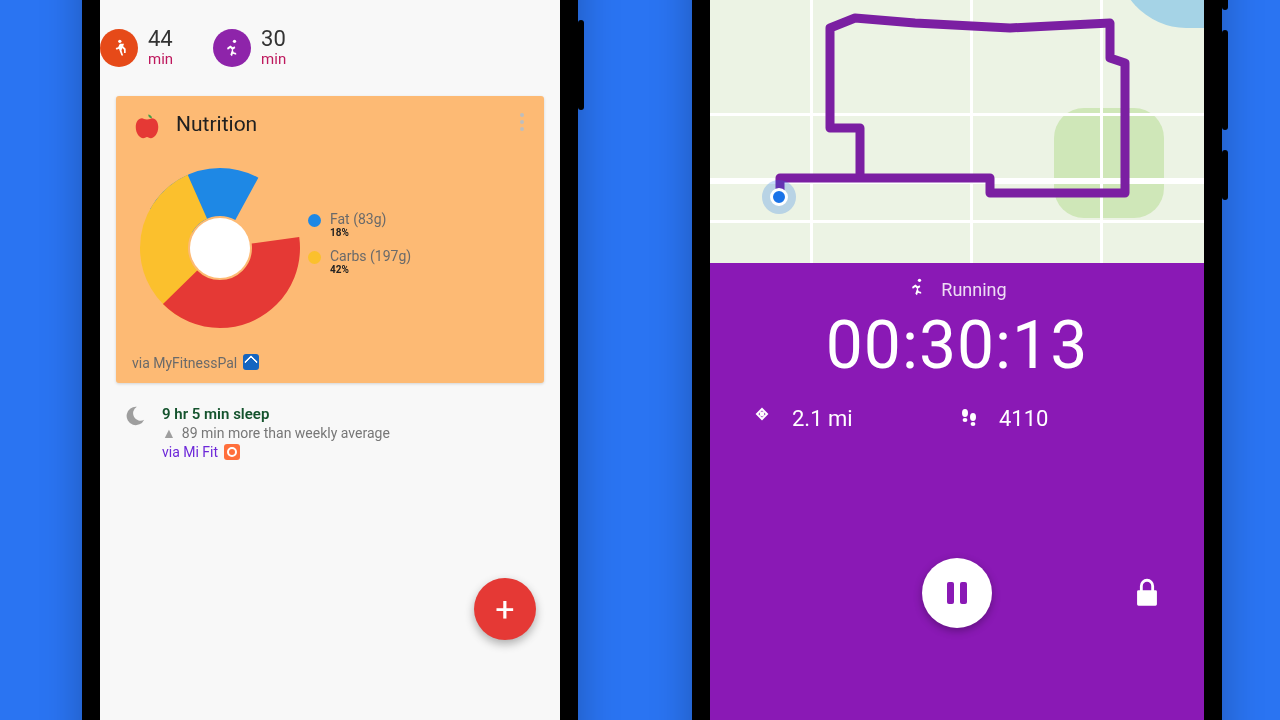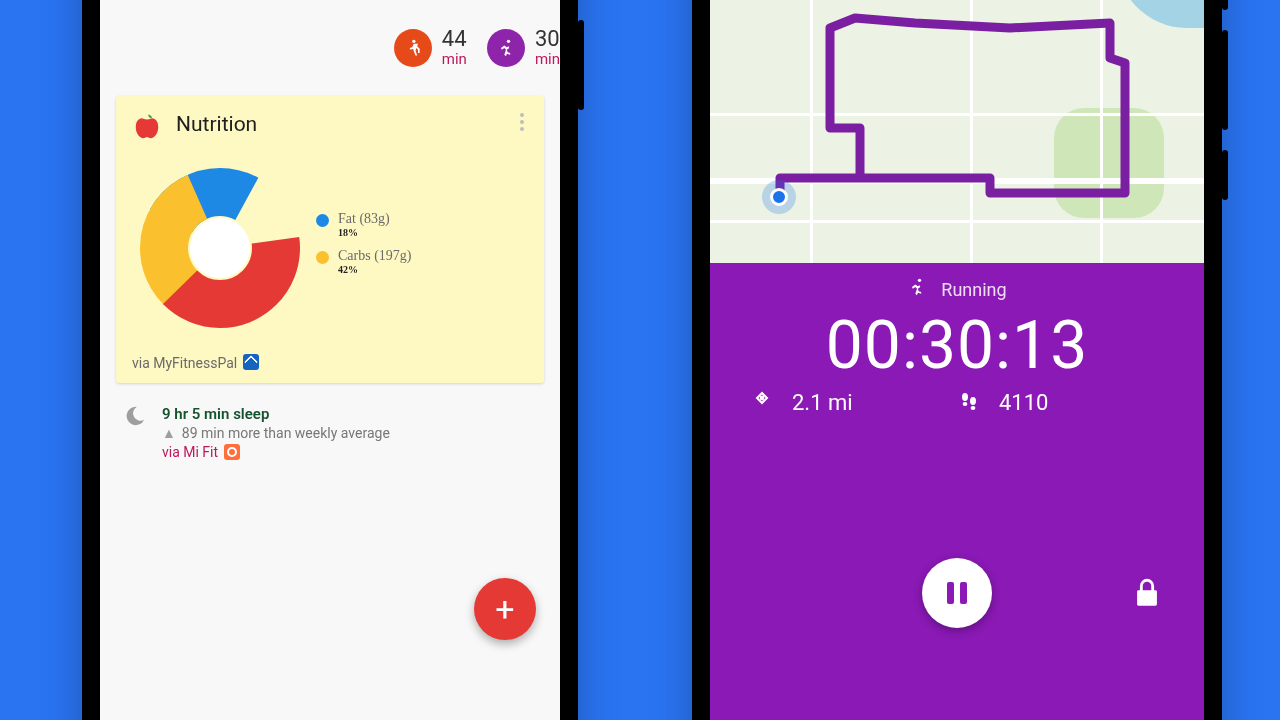--- a/index.html
+++ b/index.html
@@ -38,41 +38,41 @@
   top: 18px;
   left: 18px;
   right: 18px;
   bottom: 18px;
   background: #f8f8f8;
 }
 .left-phone .btn-side.b { right: -6px; top: 140px; width: 6px; height: 90px; }
 
 .summary-row {
   display: flex;
-  justify-content: flex-end;
-  gap: 20px;
+  justify-content: flex-start;
+  gap: 40px;
   padding: 10px 0 18px;
 }
 .summary-item {
   display: flex;
   align-items: center;
   gap: 10px;
 }
 .circle-icon {
   width: 38px; height: 38px;
   border-radius: 50%;
   display: flex; align-items: center; justify-content: center;
   color: #fff;
 }
 .circle-icon svg { width: 20px; height: 20px; }
 .summary-text .val { font-size: 22px; color: #333; line-height: 1; }
 .summary-text .unit { font-size: 15px; color: #be185d; }
 
 .card {
-  background: #fef9c3;
+  background: #fdba74;
   margin: 10px 16px 8px;
   border-radius: 3px;
   box-shadow: 0 1px 3px rgba(0,0,0,.15);
   padding: 16px 16px 10px;
   position: relative;
 }
 .card-header {
   display: flex;
   align-items: flex-start;
   gap: 14px;
@@ -87,23 +87,22 @@
   cursor: pointer;
   display: flex; flex-direction: column; align-items: center; justify-content: center;
   gap: 3px;
 }
 .kebab span {
   width: 4px; height: 4px; background: #bdbdbd; border-radius: 50%;
 }
 .chart-row {
   display: flex;
   align-items: center;
-  gap: 12px;
+  gap: 4px;
   padding: 6px 0 14px 4px;
-  font-family: Liberation Serif, serif;
 }
 .donut { flex: 0 0 auto; }
 .legend { flex: 1; }
 .legend-item {
   display: flex; align-items: flex-start; gap: 9px;
   margin-bottom: 10px;
   font-size: 14px;
 }
 .legend-item .dot {
   width: 13px; height: 13px; border-radius: 50%;
@@ -142,21 +141,21 @@
   position:relative;
 }
 .tl-item .lead-icon {
   width: 26px; text-align:center;
   color:#888;
   font-size:20px;
 }
 .tl-item .body .t1 { font-size:15px; color:#14532d; font-weight:600; }
 .tl-item .body .t2 { font-size:14px; color:#777; margin-top:2px; display:flex; align-items:flex-start; gap:6px;}
 .tl-item .body .t2 .arrow{color:#9e9e9e;font-size:14px;line-height:1.2;}
-.tl-item .body .t3 { font-size:14px; color:#be185d; margin-top:2px;}
+.tl-item .body .t3 { font-size:14px; color:#6d28d9; margin-top:2px;}
 .mini-chip{
   display:inline-block;width:16px;height:16px;background:#ff6f3c;border-radius:3px;
   vertical-align:-3px;margin-left:2px;position:relative;
 }
 .mini-chip::after{
   content:"";position:absolute;inset:3px;border:2px solid #fff;border-radius:50%;
 }
 .tl-dot {
   width:22px;height:22px;border-radius:50%;background:#e64a19;
 }
@@ -222,21 +221,21 @@
 .activity-row{
   display:flex;justify-content:center;align-items:center;gap:14px;
   font-size:18px;color:rgba(255,255,255,.85);
 }
 .activity-row svg{width:20px;height:20px;}
 .timer{
   font-size:66px;font-weight:400;letter-spacing:1px;
   margin-top:6px;color:#fff;
 }
 .stats{
-  position:absolute;left:0;right:0;top:492px;
+  position:absolute;left:0;right:0;top:508px;
   color:#fff;
   padding: 0 40px;
 }
 .stat-row{display:flex;align-items:center;margin-bottom:22px;font-size:22px;}
 .stat{flex:1;display:flex;align-items:center;gap:18px;}
 .stat svg{width:24px;height:24px;flex:0 0 auto;}
 .controls{
   position:absolute;left:0;right:0;top:660px;
   display:flex;align-items:center;justify-content:center;
 }

